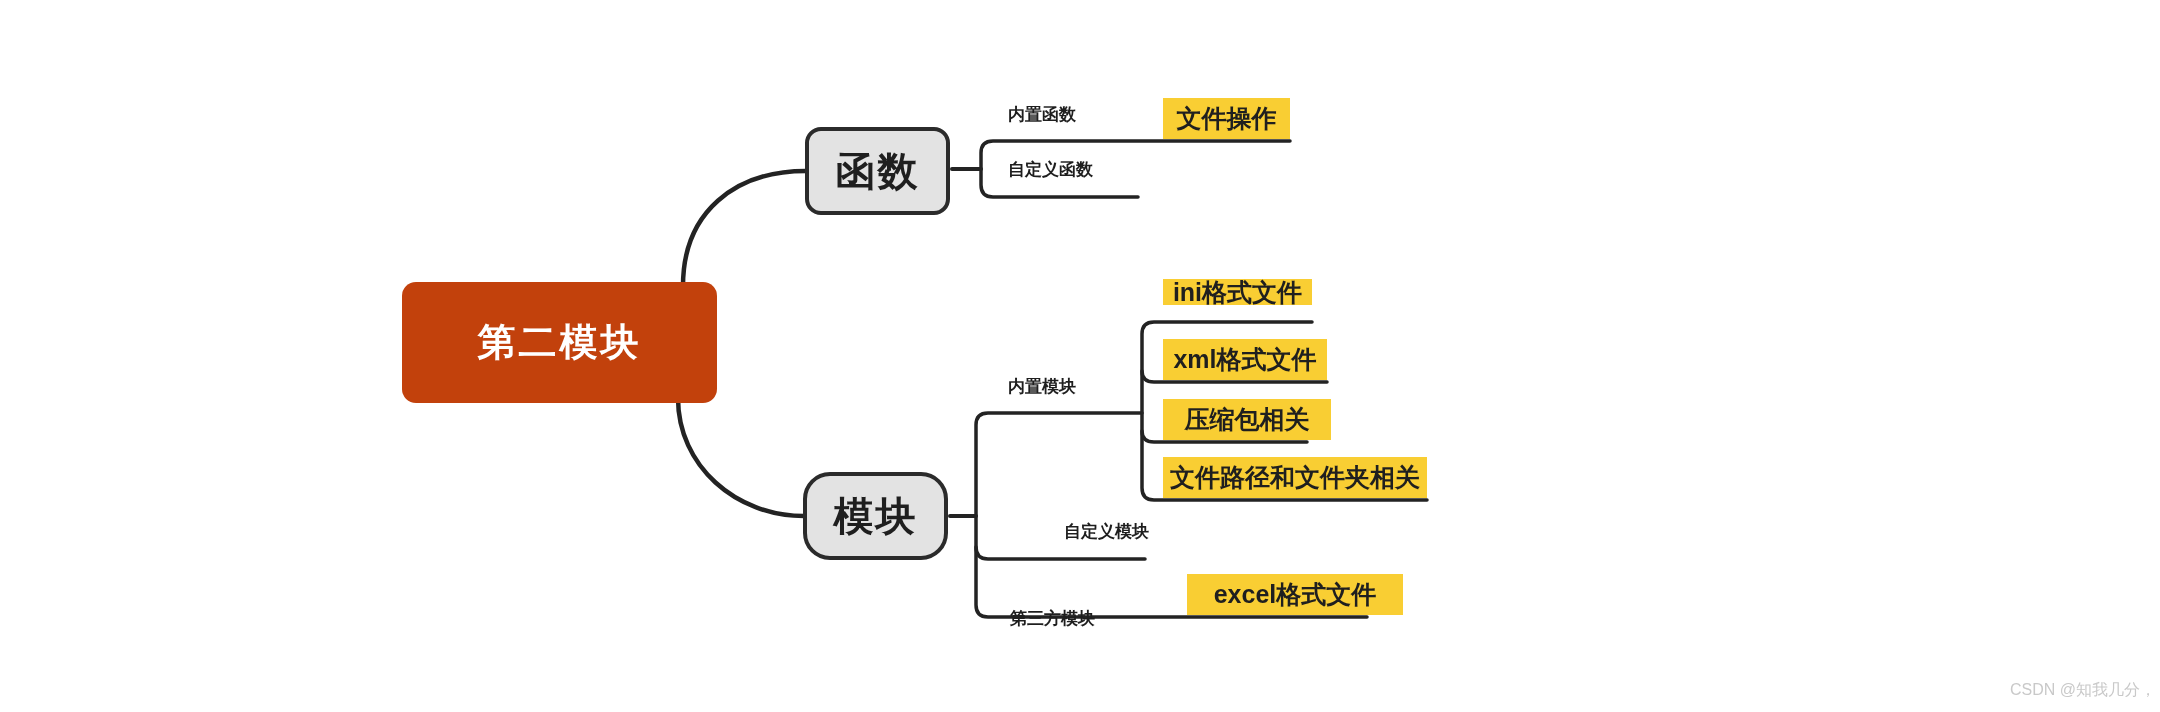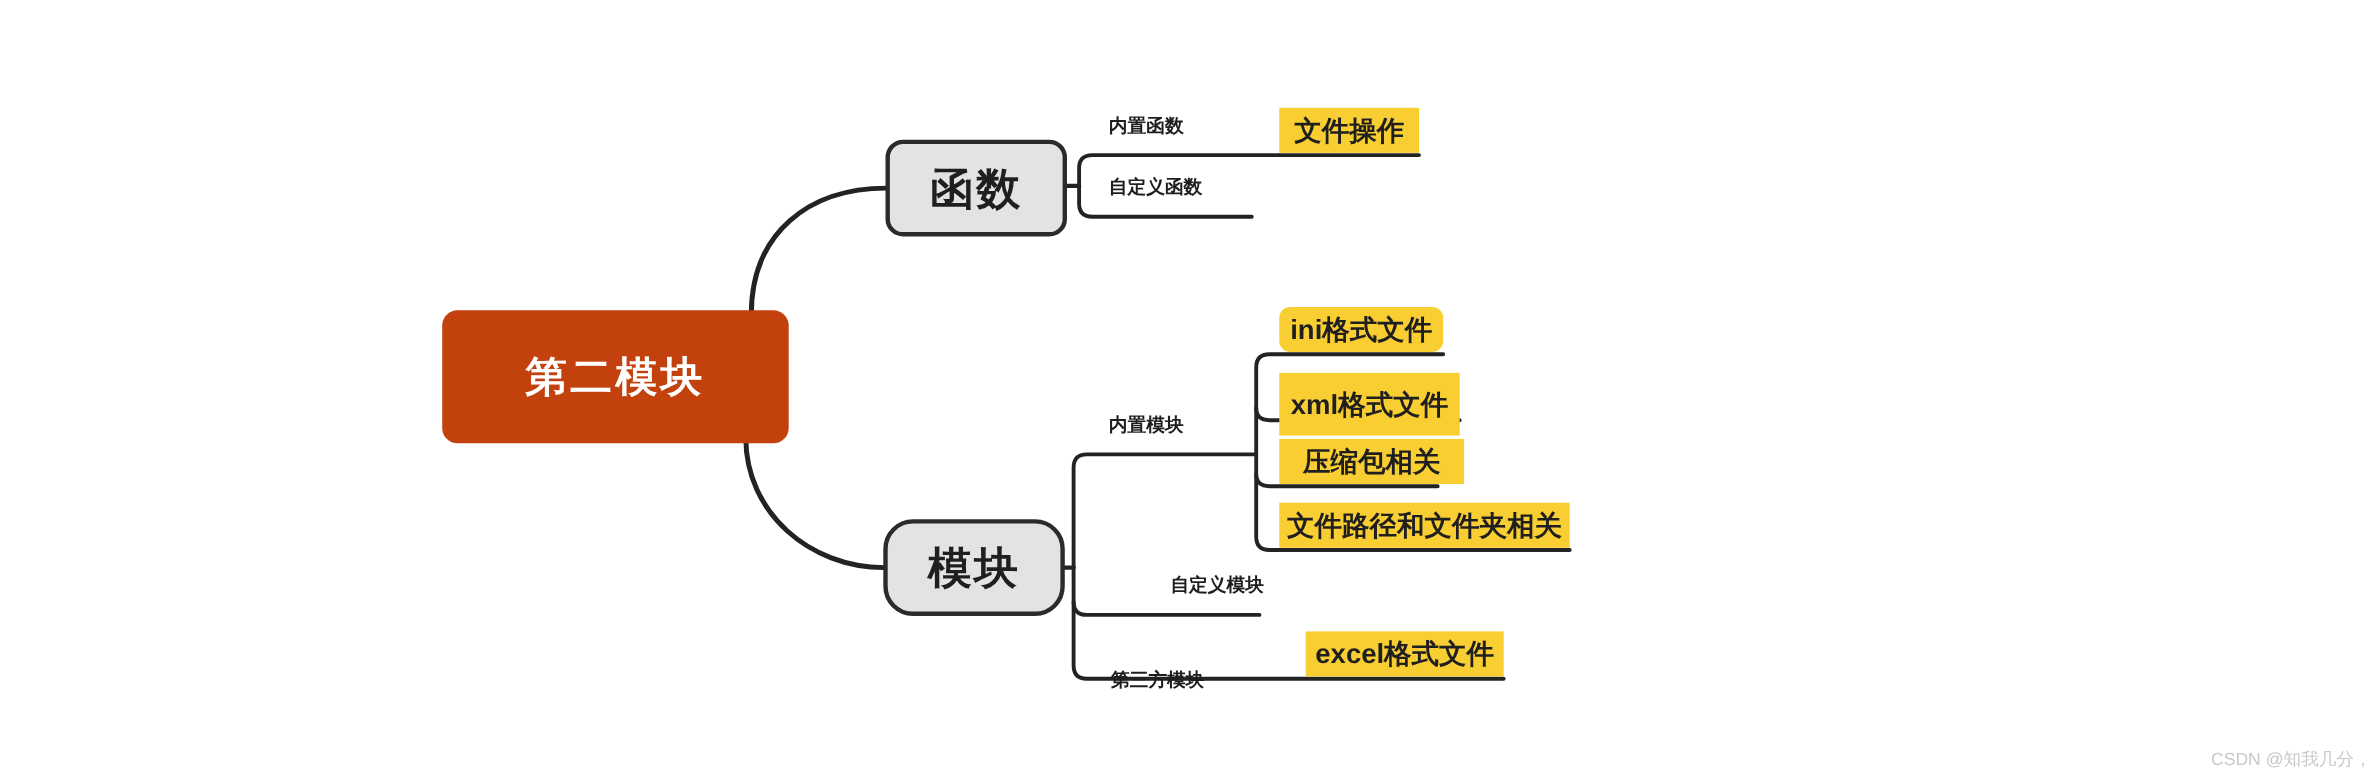--- a/index.html
+++ b/index.html
@@ -34,21 +34,21 @@
     align-items: center;
     justify-content: center;
     color: #ffffff;
     font-size: 38px;
     font-weight: bold;
     letter-spacing: 3px;
     z-index: 2;
   }
   .branch-node {
     position: absolute;
-    width: 165px;
+    width: 145px;
     height: 88px;
     background: #E3E3E3;
     border: 4px solid #2B2B2B;
     border-radius: 16px;
     box-sizing: border-box;
     display: flex;
     align-items: center;
     justify-content: center;
     color: #1F1F1F;
     font-size: 40px;
@@ -78,25 +78,25 @@
     align-items: center;
     justify-content: center;
     color: #1F1F1F;
     font-size: 25px;
     font-weight: bold;
     white-space: nowrap;
     box-sizing: border-box;
     z-index: 2;
   }
   #topic-file-operations { left: 1163px; top: 98px;  width: 127px; height: 41px; }
-  #topic-ini-file        { left: 1163px; top: 279px; width: 149px; height: 41px; border-radius: 10px; }
-  #topic-xml-file        { left: 1163px; top: 339px; width: 164px; height: 57px; }
+  #topic-ini-file        { left: 1163px; top: 279px; width: 149px; height: 26px; }
+  #topic-xml-file        { left: 1163px; top: 339px; width: 164px; height: 41px; }
   #topic-archive         { left: 1163px; top: 399px; width: 168px; height: 41px; }
   #topic-filepath-folder { left: 1163px; top: 457px; width: 264px; height: 41px; }
-  #topic-excel-file      { left: 1187px; top: 574px; width: 180px; height: 41px; }
+  #topic-excel-file      { left: 1187px; top: 574px; width: 216px; height: 41px; }
   .watermark {
     position: absolute;
     right: 4px;
     top: 680px;
     font-size: 16px;
     color: #C9C9C9;
     white-space: nowrap;
     z-index: 1;
   }
 </style>

